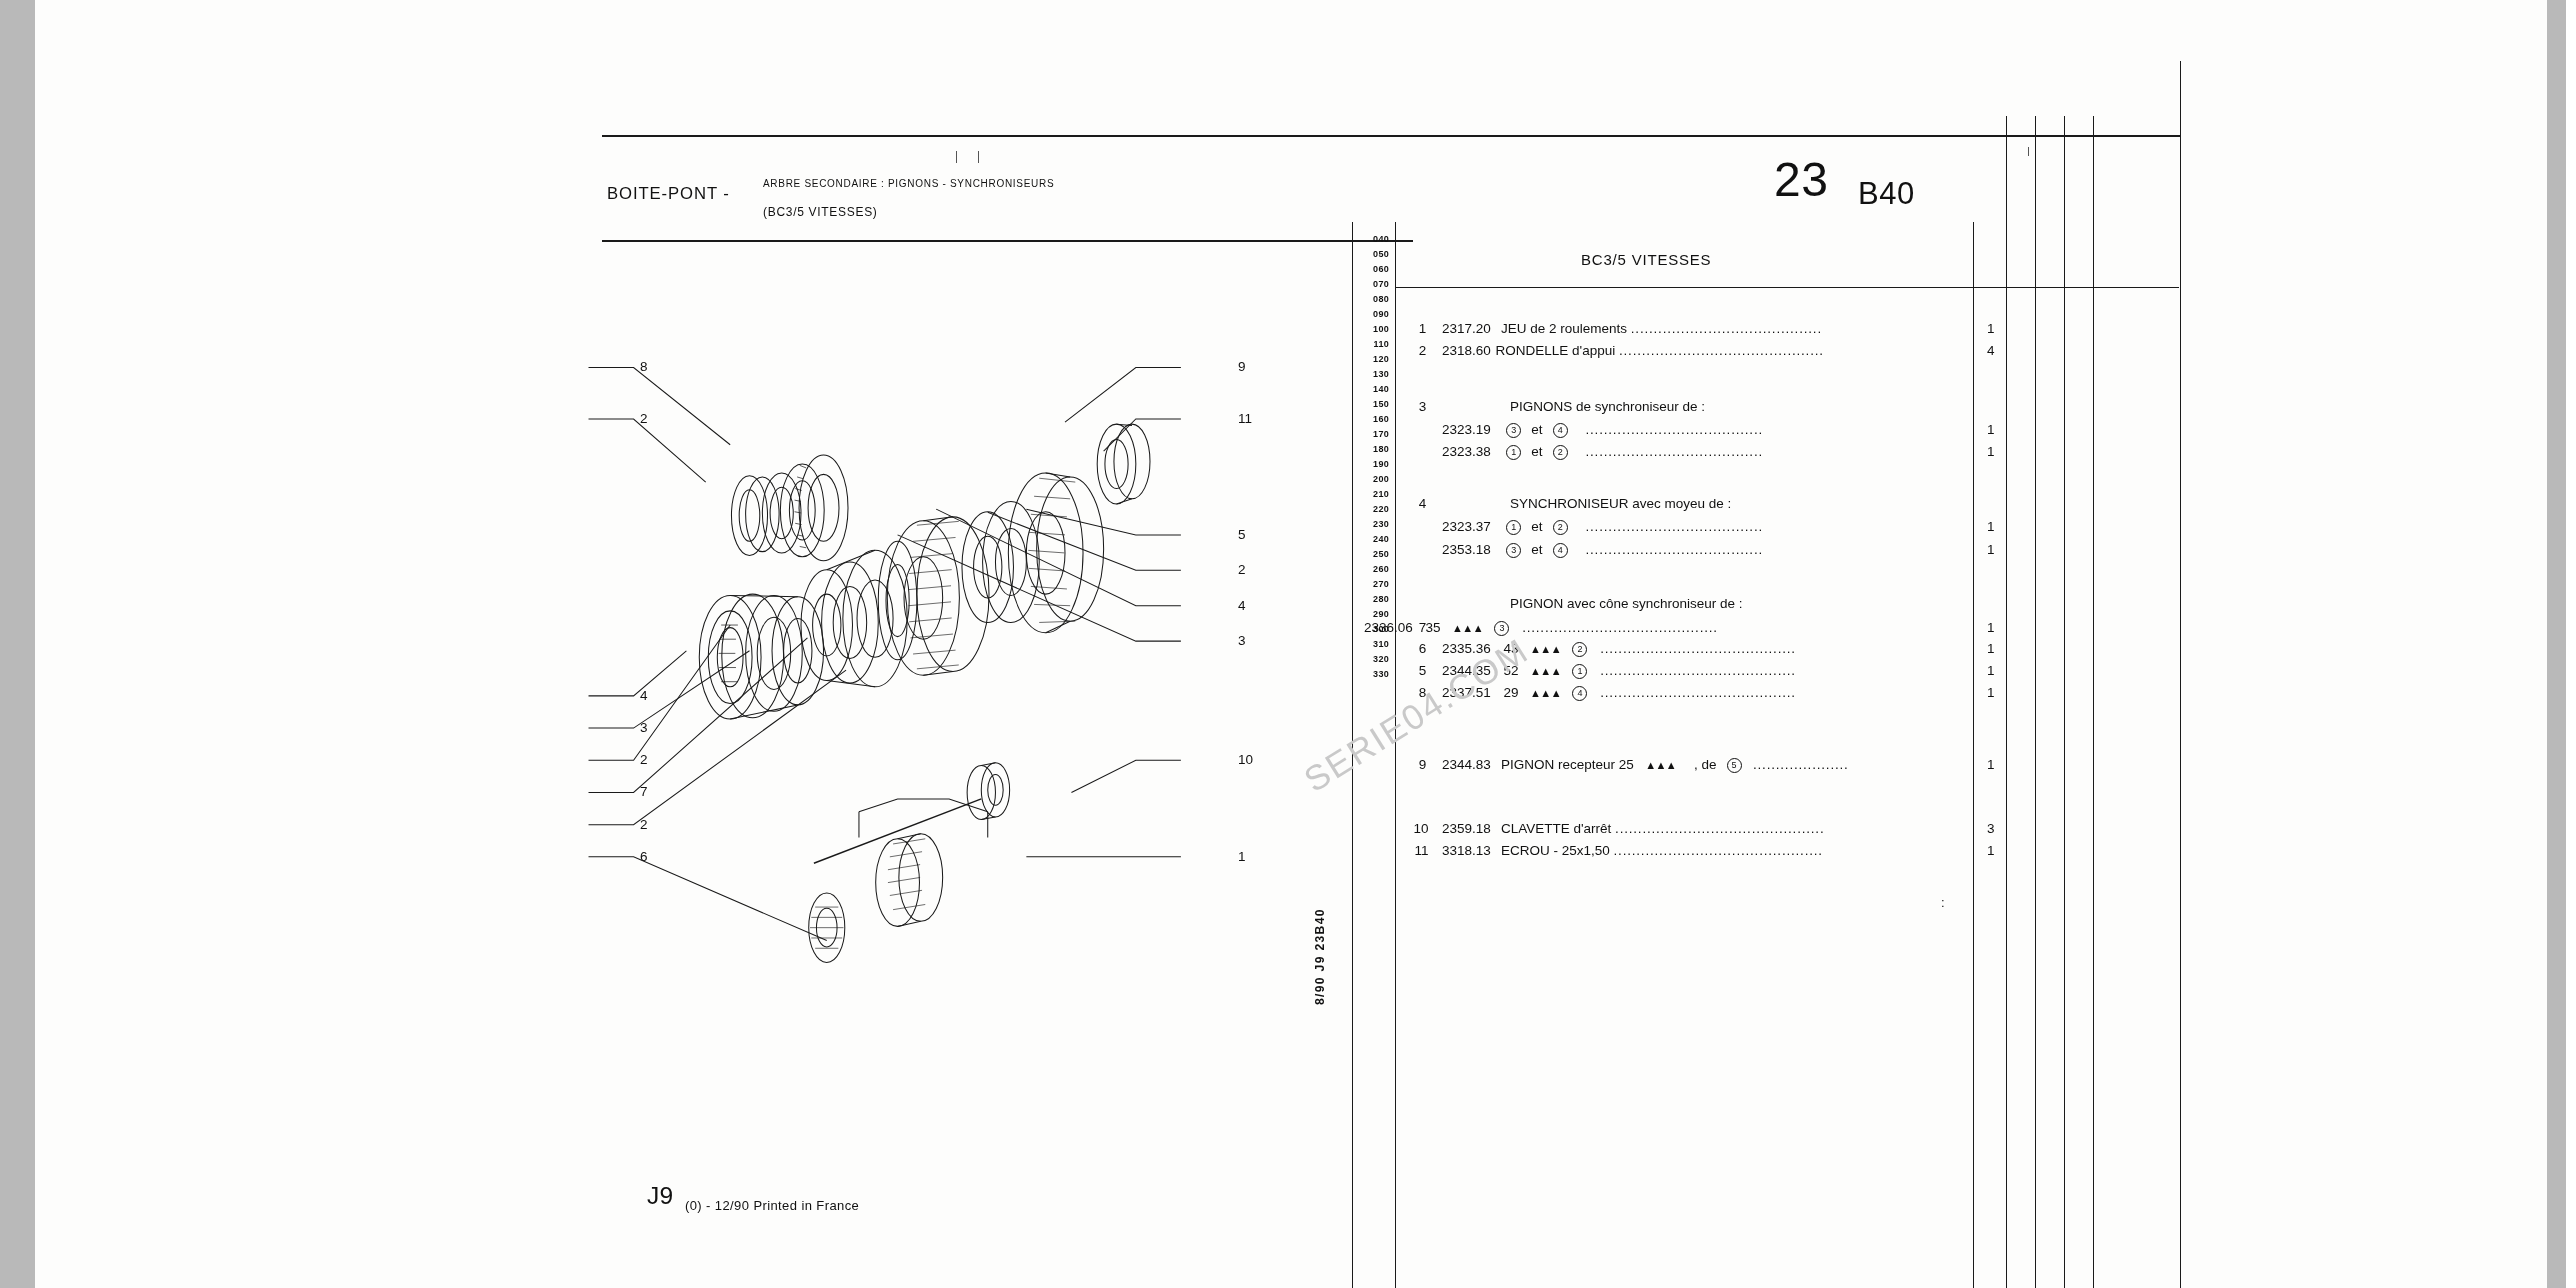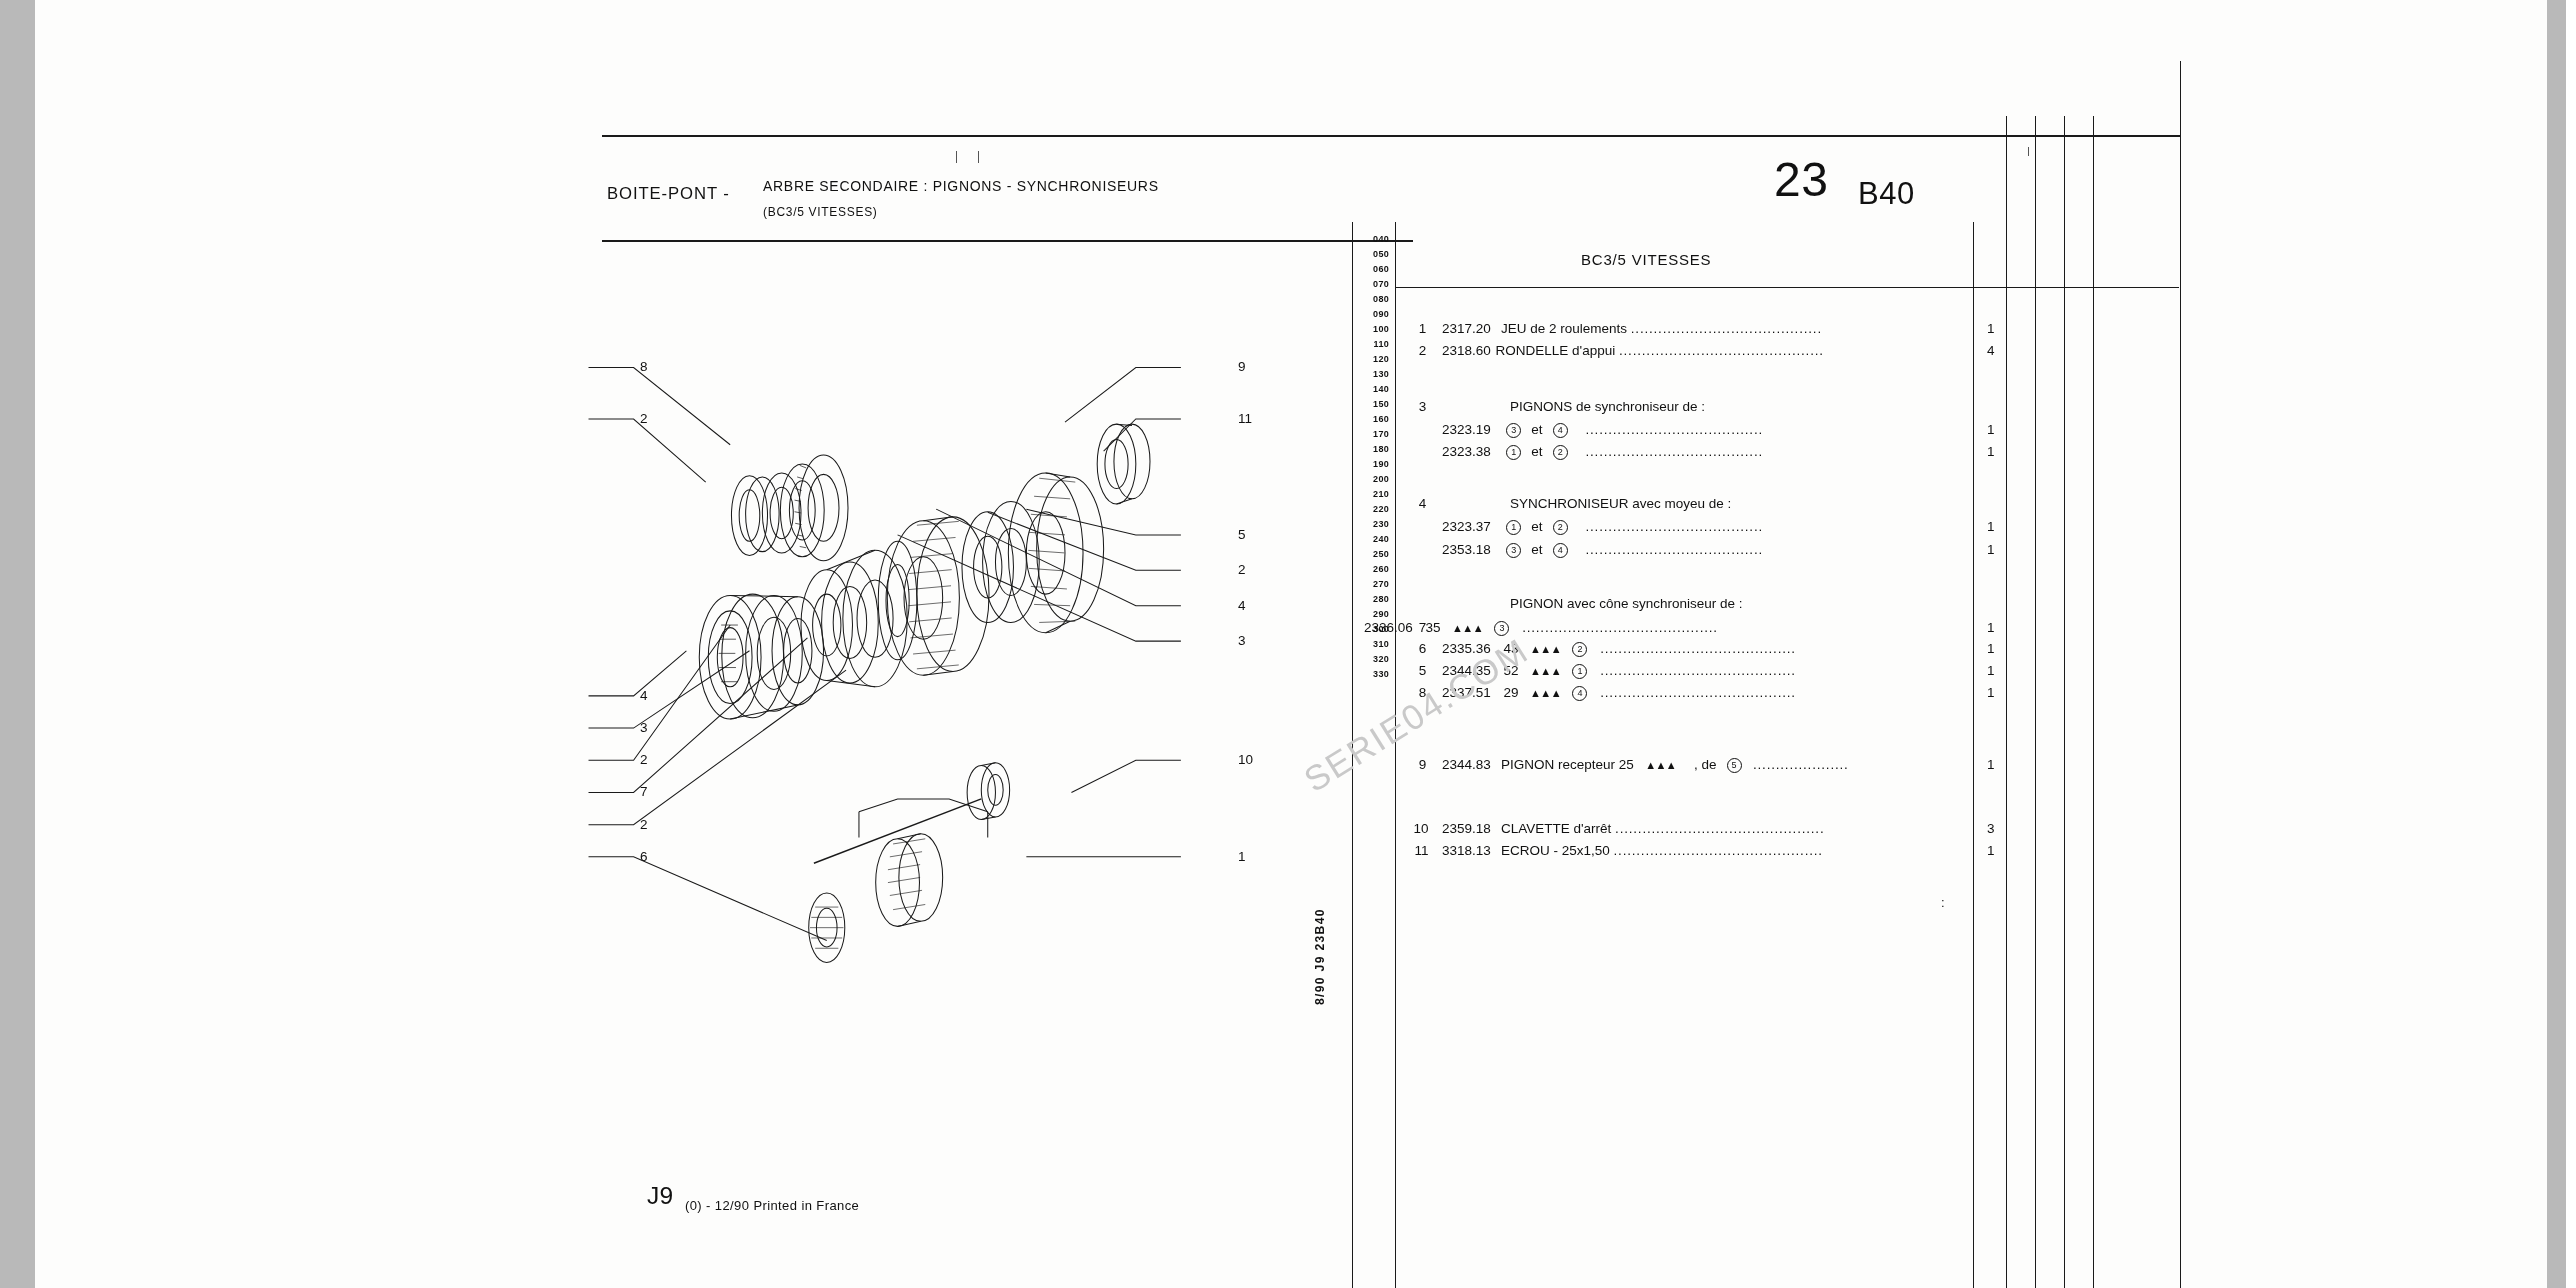--- a/index.html
+++ b/index.html
@@ -50,21 +50,21 @@
   .hdr-title-main {
     position: absolute;
     left: 572px; top: 184px;
     font-size: 16.7px;
     letter-spacing: 0.9px;
     color: #111;
   }
   .hdr-title-sub1 {
     position: absolute;
     left: 728px; top: 178px;
-    font-size: 14px;
+    font-size: 10px;
     letter-spacing: 0.7px;
     color: #111;
   }
   .hdr-title-sub2 {
     position: absolute;
     left: 728px; top: 205px;
     font-size: 12px;
     letter-spacing: 0.7px;
     color: #111;
   }

